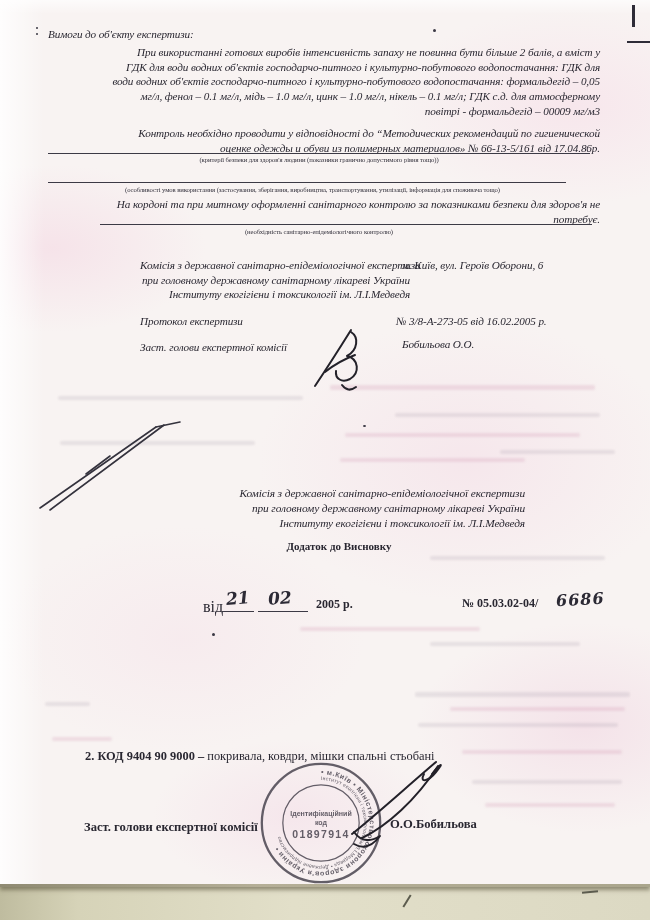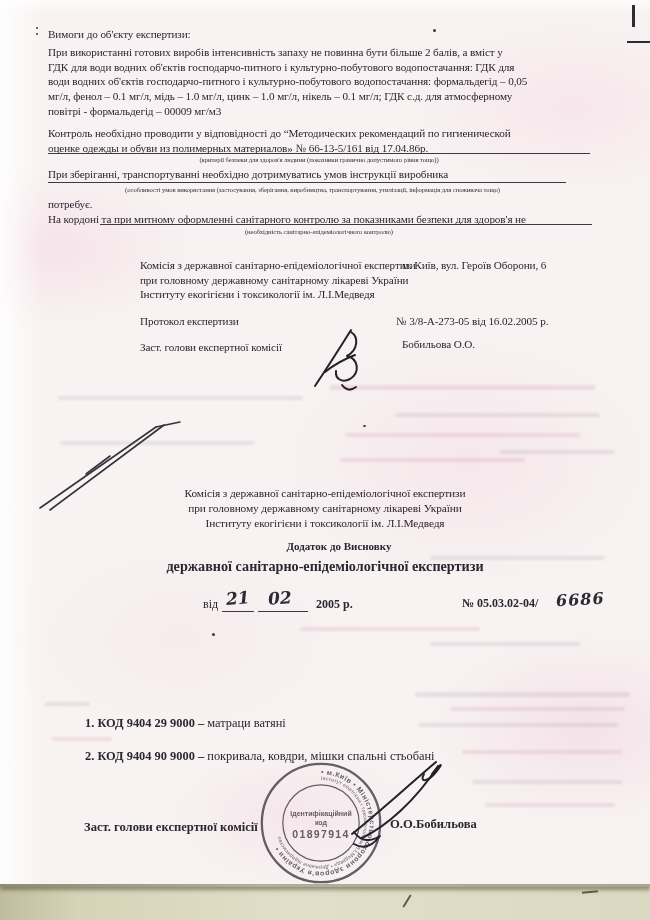--- a/index.html
+++ b/index.html
@@ -22,22 +22,22 @@
   }
   .edge-left{position:absolute;left:0;top:0;width:44px;height:887px;
     background:linear-gradient(90deg,rgba(255,255,255,.85),rgba(255,255,255,0));}
   .edge-top{position:absolute;left:0;top:0;width:650px;height:14px;
     background:linear-gradient(180deg,rgba(255,255,255,.7),rgba(255,255,255,0));}
   .bottom-edge{position:absolute;left:0;top:884px;width:650px;height:3px;
     background:linear-gradient(90deg,#8f8a72,#b5af97 40%,#aaa58c);}
 
   .t{position:absolute;color:#292731;white-space:nowrap;line-height:1.25;}
   .blk{position:absolute;color:#292731;}
-  .line{display:block;white-space:nowrap;}
-  .body-txt{font-size:11.2px;line-height:14.7px;letter-spacing:-0.12px;}
+  .line{display:block;white-space:nowrap;text-align:right;}
+  .body-txt{font-size:11.2px;line-height:14.7px;letter-spacing:-0.12px;font-style:italic;}
   .small-note{font-size:6.7px;letter-spacing:-0.1px;color:#33313c;text-align:center;white-space:nowrap;}
   .bold{font-weight:bold;}
   .center{text-align:center;}
   .uline{position:absolute;height:1.3px;background:#3c3a45;}
   .hand{font-family:"DejaVu Serif",serif;font-style:italic;font-weight:bold;color:#2c2a35;}
   .ghost{position:absolute;filter:blur(1.2px);border-radius:2px;}
   .gp{background:rgba(199,130,165,.20);}
   .gg{background:rgba(150,140,155,.18);}
   .speck{position:absolute;background:#3a3843;border-radius:50%;}
   .penmark{position:absolute;background:#2e2c37;}
@@ -84,27 +84,26 @@
     <span class="line">повітрі - формальдегід – 00009 мг/м3</span>
   </div>
 
   <div class="blk body-txt" style="left:48px;top:126px;width:552px">
     <span class="line">Контроль необхідно проводити у відповідності до “Методических рекомендаций по гигиенической</span>
     <span class="line">оценке  одежды и обуви из полимерных материалов» № 66-13-5/161 від 17.04.86р.</span>
   </div>
   <div class="uline" style="left:48px;top:153px;width:542px"></div>
   <div class="blk small-note" style="left:48px;top:156px;width:542px">(критерії безпеки для здоров'я людини (показники гранично допустимого рівня тощо))</div>
 
-  <div class="t body-txt" style="left:48px;top:167px">При зберіганні, транспортуванні необхідно дотримуватись умов інструкції виробника</div>
   <div class="uline" style="left:48px;top:182px;width:518px"></div>
   <div class="blk small-note" style="left:40px;top:186px;width:545px">(особливості умов використання (застосування, зберігання, виробництва, транспортування, утилізації, інформація для споживача тощо)</div>
 
   <div class="blk body-txt" style="left:48px;top:197px;width:552px">
+    <span class="line">На кордоні та при митному оформленні санітарного контролю за показниками безпеки для здоров'я не</span>
     <span class="line">потребує.</span>
-    <span class="line">На кордоні та при митному оформленні санітарного контролю за показниками безпеки для здоров'я не</span>
   </div>
   <div class="uline" style="left:100px;top:224px;width:492px"></div>
   <div class="blk small-note" style="left:48px;top:228px;width:542px">(необхідність санітарно-епідеміологічного контролю)</div>
 
   <div class="blk body-txt" style="left:140px;top:258px;width:270px">
     <span class="line">Комісія з державної санітарно-епідеміологічної експертизи</span>
     <span class="line">при головному державному санітарному лікареві України</span>
     <span class="line">Інституту екогігієни і токсикології ім. Л.І.Медведя</span>
   </div>
   <div class="t body-txt" style="left:402px;top:258px">м. Київ, вул. Героїв Оборони, 6</div>
@@ -127,36 +126,31 @@
     <path d="M58,62 L82,44"></path>
   </svg>
 
   <div class="blk body-txt center" style="left:125px;top:486px;width:400px;font-size:11.4px;line-height:15.2px">
     <span class="line">Комісія з державної санітарно-епідеміологічної експертизи</span>
     <span class="line">при головному державному санітарному лікареві України</span>
     <span class="line">Інституту екогігієни і токсикології ім. Л.І.Медведя</span>
   </div>
 
   <div class="blk bold center" style="left:89px;top:540px;width:500px;font-size:11px">Додаток до Висновку</div>
-  <div class="blk bold center" style="left:75px;top:558px;width:500px;font-size:14.2px">державної санітарно-епідеміологічної експертизи</div>
 
-  <div class="t" style="left:203px;top:597px;font-size:12px">від</div>
+  <div class="t" style="left:203px;top:597px;font-size:16px">від</div>
   <div class="t hand" style="left:226px;top:588px;font-size:17px;transform:rotate(-5deg)">21</div>
   <div class="uline" style="left:222px;top:611px;width:32px"></div>
   <div class="t hand" style="left:268px;top:588px;font-size:17px;transform:rotate(-4deg)">02</div>
   <div class="uline" style="left:258px;top:611px;width:50px"></div>
   <div class="t bold" style="left:316px;top:597px;font-size:12px">2005 р.</div>
   <div class="t bold" style="left:462px;top:596px;font-size:12px">№ 05.03.02-04/</div>
   <div class="t hand" style="left:556px;top:590px;font-size:16px;transform:rotate(-3deg);letter-spacing:1px">6686</div>
 
 
-  <div class="t" style="left:85px;top:716px;font-size:12.4px">
-    <span class="bold">1. КОД 9404 29 9000 –</span>
-    <span>матраци ватяні</span>
-  </div>
   <div class="t" style="left:85px;top:749px;font-size:12.4px">
     <span class="bold">2. КОД 9404 90 9000 –</span>
     <span>покривала, ковдри, мішки спальні стьобані</span>
   </div>
 
   <div class="t bold" style="left:84px;top:820px;font-size:12.6px">Заст. голови експертної комісії</div>
   <div class="t bold" style="left:390px;top:817px;font-size:12.6px">О.О.Бобильова</div>
 
   <svg class="stamp" style="left:258px;top:760px;opacity:.85" width="126" height="126" viewBox="0 0 132 132">
     <circle cx="66" cy="66" r="62" stroke-width="2.4"></circle>

